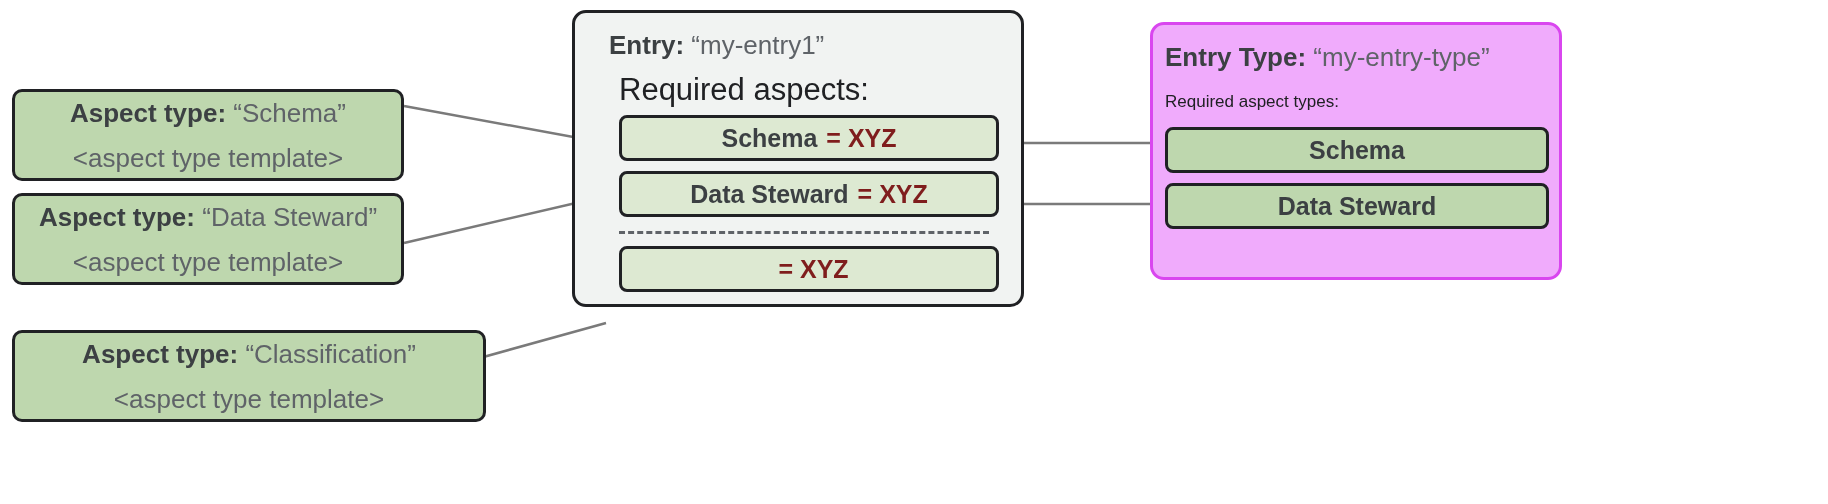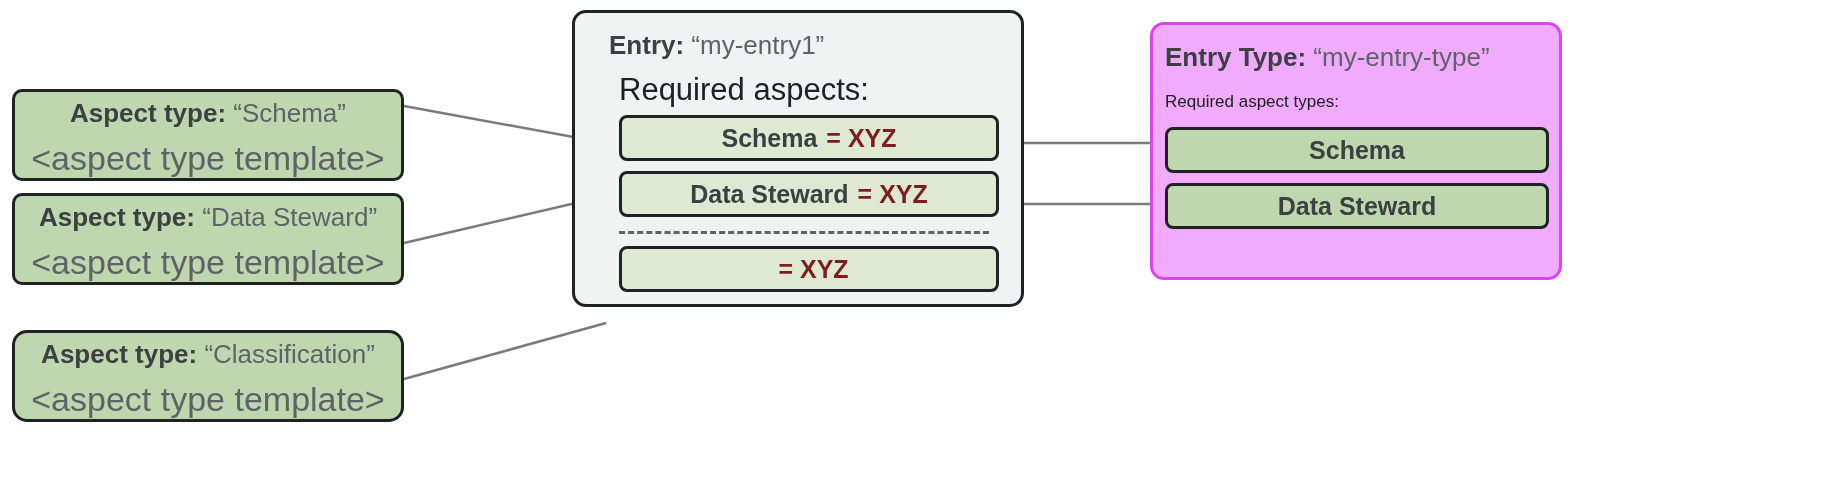--- a/index.html
+++ b/index.html
@@ -44,21 +44,21 @@
     justify-content: center;
     gap: 16px;
     padding: 10px 14px;
   }
   .aspect-type-card .line1 {
     font-size: 26px;
     line-height: 30px;
     white-space: nowrap;
   }
   .aspect-type-card .line2 {
-    font-size: 34px;
+    font-size: 26px;
     line-height: 28px;
     white-space: nowrap;
   }
   .lbl-bold {
     font-weight: bold;
     color: #3c4043;
   }
   .lbl-quoted {
     font-weight: normal;
     color: #5f6368;
@@ -186,21 +186,21 @@
   </div>
 
   <div class="aspect-type-card" style="left:12px; top:193px; width:392px; height:92px;">
     <div class="line1">
       <span class="lbl-bold">Aspect type:</span>
       <span class="lbl-quoted">“Data Steward”</span>
     </div>
     <div class="line2 lbl-quoted">&lt;aspect type template&gt;</div>
   </div>
 
-  <div class="aspect-type-card" style="left:12px; top:330px; width:392px; height:92px;border-radius:15px;">
+  <div class="aspect-type-card" style="left:12px; top:330px; width:474px; height:92px;">
     <div class="line1">
       <span class="lbl-bold">Aspect type:</span>
       <span class="lbl-quoted">“Classification”</span>
     </div>
     <div class="line2 lbl-quoted">&lt;aspect type template&gt;</div>
   </div>
 
   <div id="entry-panel">
     <div class="panel-title">
       <span class="lbl-bold">Entry:</span>

